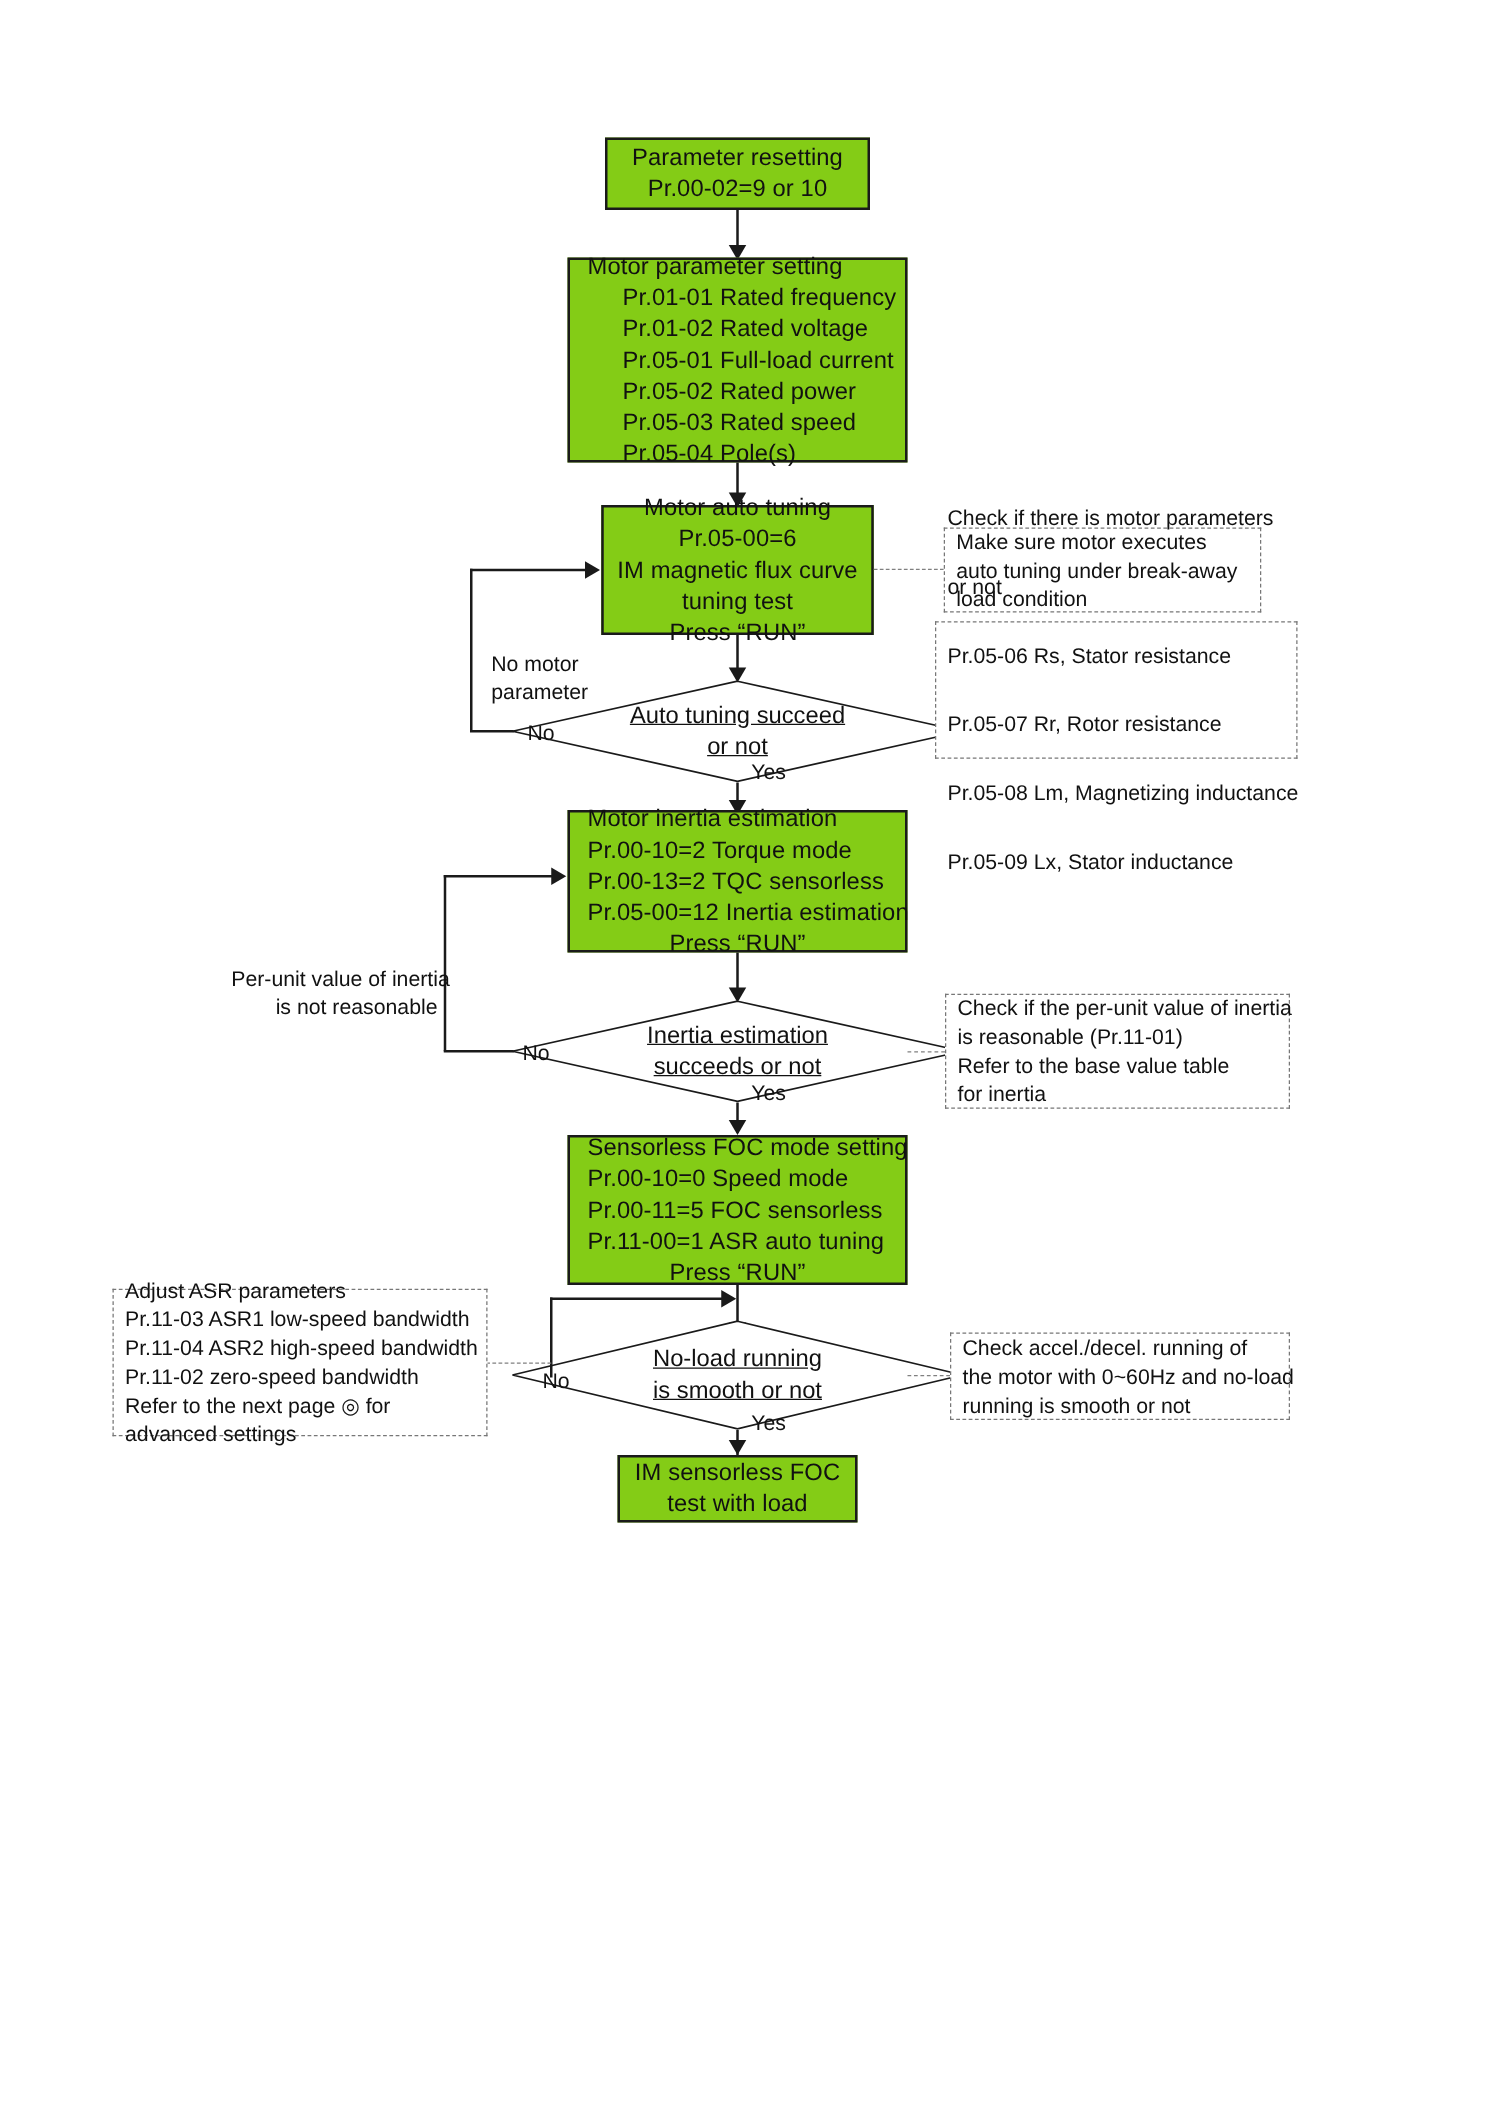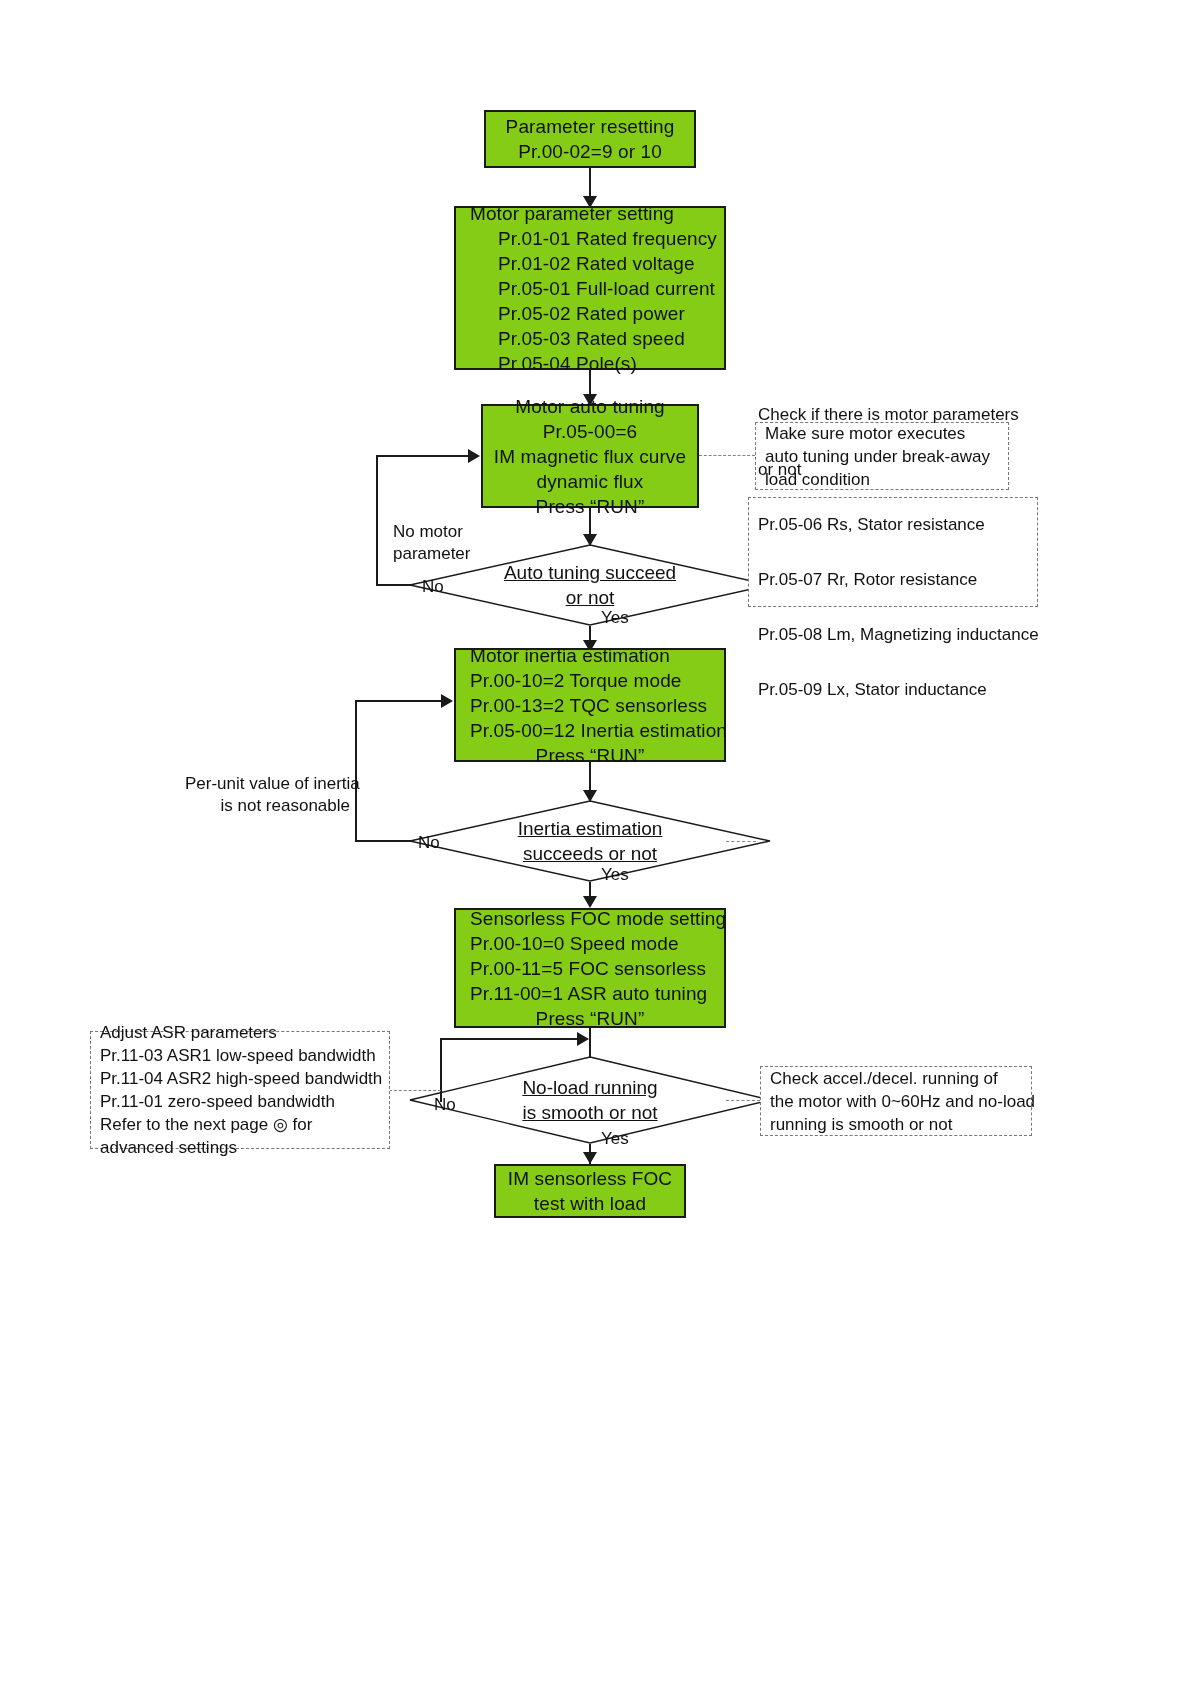--- a/index.html
+++ b/index.html
@@ -155,21 +155,21 @@
     <div class="ln indent">Pr.05-04 Pole(s)</div>
   </div>
 
   <div class="ln-v" style="left:589px; top:370px; height:28px;"></div>
   <div class="arr-d" style="left:583px; top:394px;"></div>
 
   <div class="node proc center" style="left:481px; top:404px; width:218px; height:104px;">
     <div class="ln">Motor auto tuning</div>
     <div class="ln">Pr.05-00=6</div>
     <div class="ln">IM magnetic flux curve</div>
-    <div class="ln">dynamic flux</div>
+    <div class="ln">tuning test</div>
     <div class="ln">Press “RUN”</div>
   </div>
 
   <div class="dash-h" style="left:699px; top:455px; width:56px;"></div>
 
   <div class="node note" style="left:755px; top:422px; width:254px; height:68px;">
     <div class="ln">Make sure motor executes</div>
     <div class="ln">auto tuning under break-away</div>
     <div class="ln">load condition</div>
   </div>
@@ -230,20 +230,26 @@
       <polygon points="181,1 361,41 181,81 1,41" fill="#ffffff" stroke="#1a1a1a" stroke-width="1.4"></polygon>
     </svg>
     <div class="dtext">
       <div class="ln">Inertia estimation</div>
       <div class="ln">succeeds or not</div>
     </div>
   </div>
 
   <div class="dash-h" style="left:726px; top:841px; width:30px;"></div>
 
+  <div class="node note" style="left:756px; top:795px; width:276px; height:92px;">
+    <div class="ln">Check if the per-unit value of inertia</div>
+    <div class="ln">is reasonable (Pr.11-01)</div>
+    <div class="ln">Refer to the base value table</div>
+    <div class="ln">for inertia</div>
+  </div>
 
   <div class="ln-h" style="left:355px; top:840px; width:56px;"></div>
   <div class="ln-v" style="left:355px; top:700px; height:141px;"></div>
   <div class="ln-h" style="left:355px; top:700px; width:87px;"></div>
   <div class="arr-r" style="left:441px; top:694px;"></div>
 
   <div class="lbl r" style="left:185px; top:773px; width:165px;">
     <span>Per-unit value of inertia</span><br>
     <span>is not reasonable</span>
   </div>
@@ -288,21 +294,21 @@
   <div class="arr-r" style="left:577px; top:1032px;"></div>
 
   <div class="lbl" style="left:434px; top:1094px;">No</div>
 
   <div class="dash-h" style="left:389px; top:1090px; width:52px;"></div>
 
   <div class="node note" style="left:90px; top:1031px; width:300px; height:118px;">
     <div class="ln">Adjust ASR parameters</div>
     <div class="ln">Pr.11-03 ASR1 low-speed bandwidth</div>
     <div class="ln">Pr.11-04 ASR2 high-speed bandwidth</div>
-    <div class="ln">Pr.11-01 zero-speed bandwidth</div>
+    <div class="ln">Pr.11-02 zero-speed bandwidth</div>
     <div class="ln">
       <span>Refer to the next page </span><span class="circsym">◎</span><span> for</span>
     </div>
     <div class="ln">advanced settings</div>
   </div>
 
   <div class="ln-v" style="left:589px; top:1144px; height:20px;"></div>
   <div class="arr-d" style="left:583px; top:1152px;"></div>
   <div class="lbl" style="left:601px; top:1128px;">Yes</div>
 

